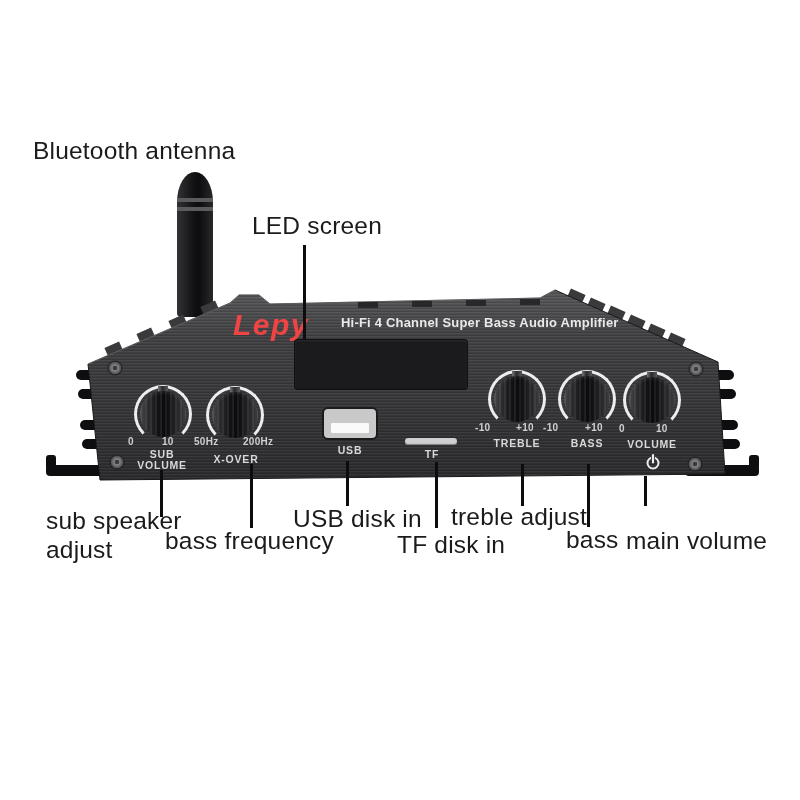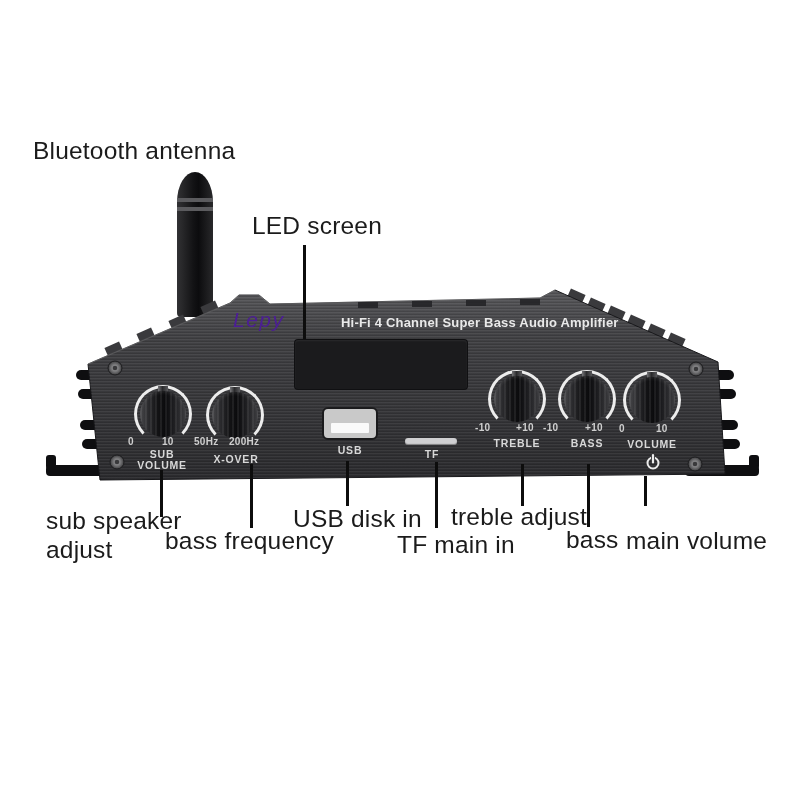--- a/index.html
+++ b/index.html
@@ -15,22 +15,22 @@
   
   .antenna {
     position:absolute; left:177px; top:160px; width:36px; height:145px; z-index:1;
     background:linear-gradient(90deg,#323234 0%,#131315 45%,#0c0c0e 60%,#28282a 100%);
     border-radius:18px 18px 4px 4px / 30px 30px 4px 4px;
   }
   .antenna .groove { position:absolute; left:0; width:100%; height:4px; background:#5b5b5e; }
   
   .chassis { position:absolute; left:40px; top:270px; z-index:2; }
   
-  .logo { position:absolute; left:233px; top:296px; font-size:21px; font-weight:normal; font-style:italic;
-          color:#4c1d95; letter-spacing:1.5px; z-index:3; }
+  .logo { position:absolute; left:233px; top:296px; font-size:30px; font-weight:bold; font-style:italic;
+          color:#ef4444; letter-spacing:1.5px; z-index:3; }
   .title { position:absolute; left:316px; top:303px; font-size:13px; font-weight:bold; color:#e9e9e9;
            white-space:nowrap; letter-spacing:0.2px; z-index:3;padding-left:25px; }
   .led { position:absolute; left:295px; top:328px; width:172px; height:49px; background:#1b1b1d;
          border-radius:3px; box-shadow:inset 0 1px 2px rgba(255,255,255,0.07), 0 0 0 1px #101012; z-index:3; }
   .usb-port { position:absolute; left:322px; top:395px; width:56px; height:33px; background:#c9c9c9;
               border:2px solid #1b1b1d; border-radius:6px; box-sizing:border-box; z-index:3; }
   .usb-tongue { position:absolute; left:7px; top:14px; width:38px; height:10px; background:#fafafa; border-radius:1px; }
   .tf-slot { position:absolute; left:405px; top:426px; width:52px; height:7px; background:#cfcfd1;
              border-radius:3px; box-shadow:inset 0 -1px 1px rgba(0,0,0,0.4); z-index:3; }
   .ptext { position:absolute; font-weight:bold; color:#d8d8d8; text-align:center; letter-spacing:0.8px;
@@ -56,21 +56,21 @@
 <div id="stage">
 
   <div class="note" style="left:33px; top:124px;">Bluetooth antenna</div>
   <div class="note" style="left:252px; top:199px;">LED screen</div>
   <div class="note" style="left:46px; top:494px;">
     <span>sub speaker</span>
     <span>adjust</span>
   </div>
   <div class="note" style="left:165px; top:514px;">bass frequency</div>
   <div class="note" style="left:293px; top:492px;">USB disk in</div>
-  <div class="note" style="left:397px; top:518px;">TF main in</div>
+  <div class="note" style="left:397px; top:518px;">TF disk in</div>
   <div class="note" style="left:451px; top:490px;">treble adjust</div>
   <div class="note" style="left:566px; top:513px;">bass</div>
   <div class="note" style="left:626px; top:514px;">
     <span>main volume</span>
   </div>
 
   <div class="leader" style="left:303px; top:233px; height:94px;"></div>
   <div class="leader" style="left:160px; top:458px; height:47px;"></div>
   <div class="leader" style="left:250px; top:452px; height:64px;"></div>
   <div class="leader" style="left:346px; top:449px; height:45px;"></div>
@@ -203,21 +203,21 @@
   </div>
   <div class="knob" style="left:623px; top:359px;">
     <div class="kring"></div>
     <div class="knotch"></div>
     <div class="kface"></div>
   </div>
 
   <div class="scale" style="left:128px; top:424px; width:24px;">0</div>
   <div class="scale" style="left:162px; top:424px; width:24px;">10</div>
   <div class="scale" style="left:194px; top:424px; width:44px;">50Hz</div>
-  <div class="scale" style="left:229px; top:424px; width:44px;">200Hz</div>
+  <div class="scale" style="left:243px; top:424px; width:44px;">200Hz</div>
   <div class="scale" style="left:475px; top:410px; width:44px;">-10</div>
   <div class="scale" style="left:516px; top:410px; width:44px;">+10</div>
   <div class="scale" style="left:543px; top:410px; width:44px;">-10</div>
   <div class="scale" style="left:585px; top:410px; width:44px;">+10</div>
   <div class="scale" style="left:619px; top:411px; width:24px;">0</div>
   <div class="scale" style="left:656px; top:411px; width:24px;">10</div>
 
   <div class="ptext" style="left:122px; top:436px; width:80px;">SUB</div>
   <div class="ptext" style="left:122px; top:447px; width:80px;">VOLUME</div>
   <div class="ptext" style="left:196px; top:441px; width:80px;">X-OVER</div>

